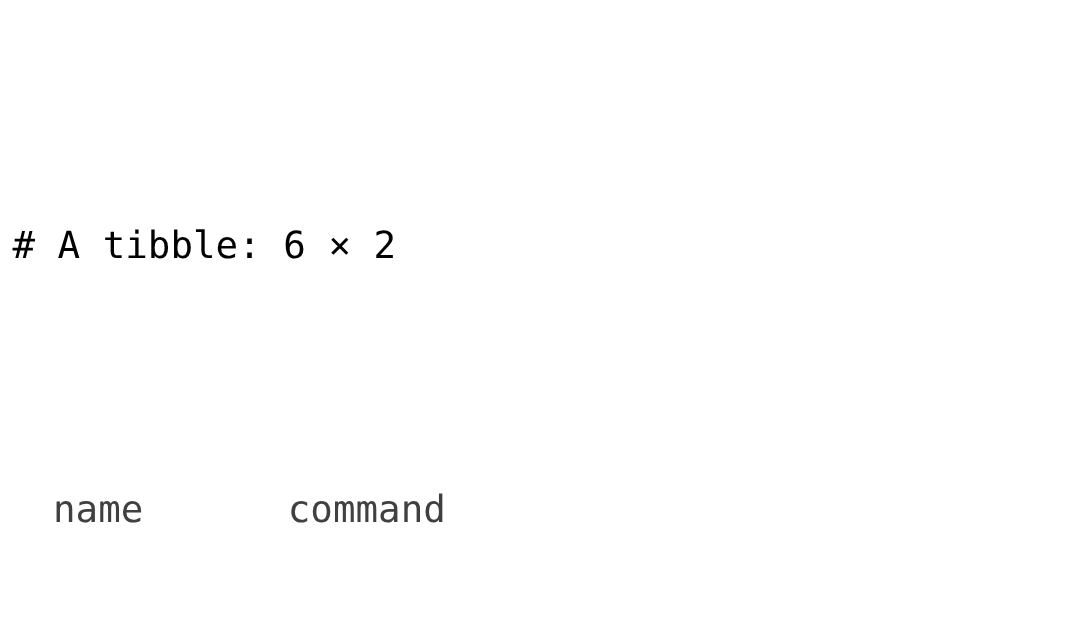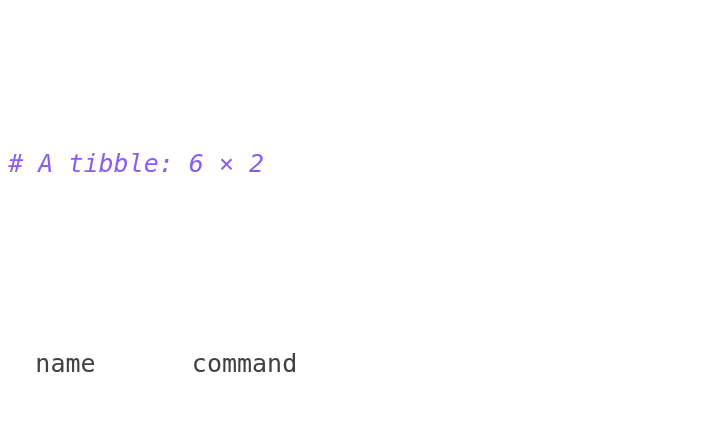--- a/index.html
+++ b/index.html
@@ -41,28 +41,26 @@
   }
   .name-cell {
     display: inline-block;
     width: 10.4ch;
     padding-left: 0.85ch;
     color: #000000;
   }
   .cmd-cell {
     display: inline-block;
     color: #000000;
-    margin-top: 24px;
   }
 
   
   .tibble-header {
-    color: #8b5cf6;
+    color: #000000;
     padding-left: 0.15ch;
-    font-style: italic;
   }
 
   
   .col-head {
     color: #404040;
   }
 </style>
 </head>
 <body>
 

